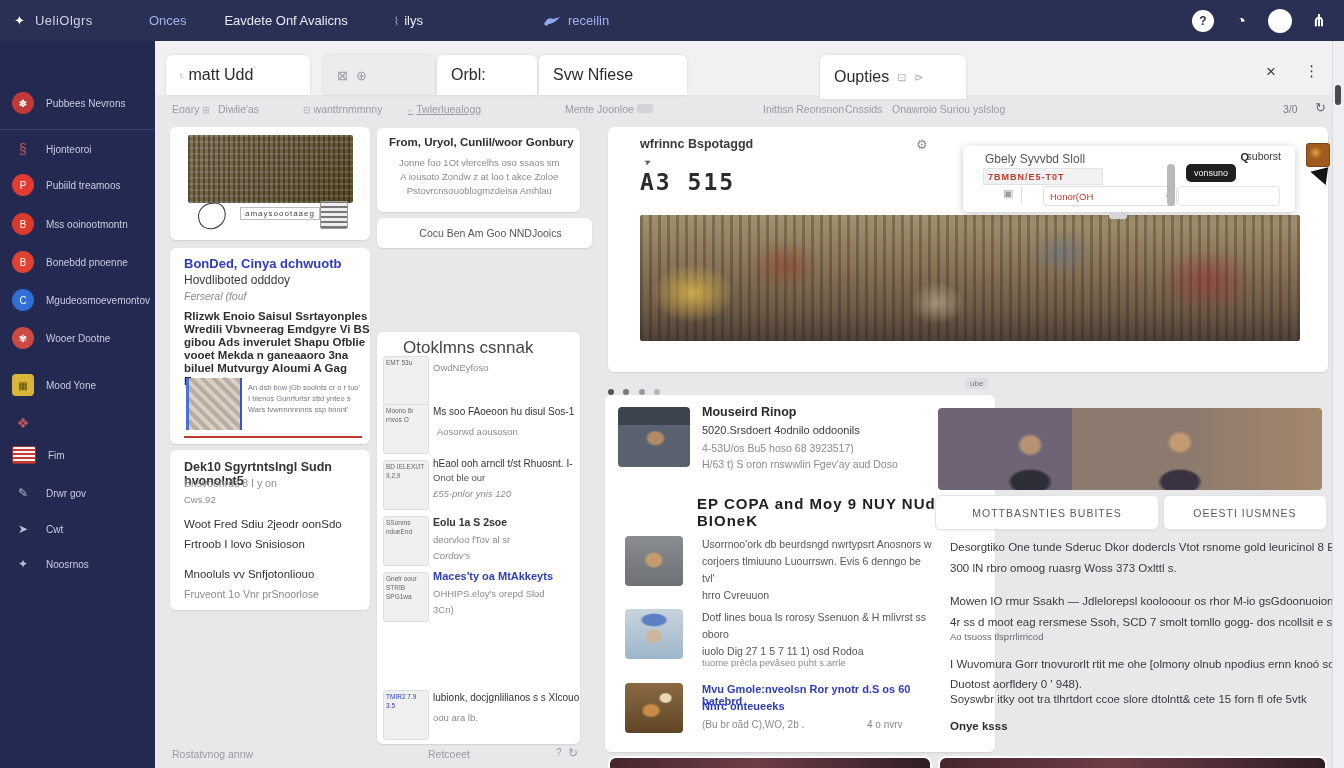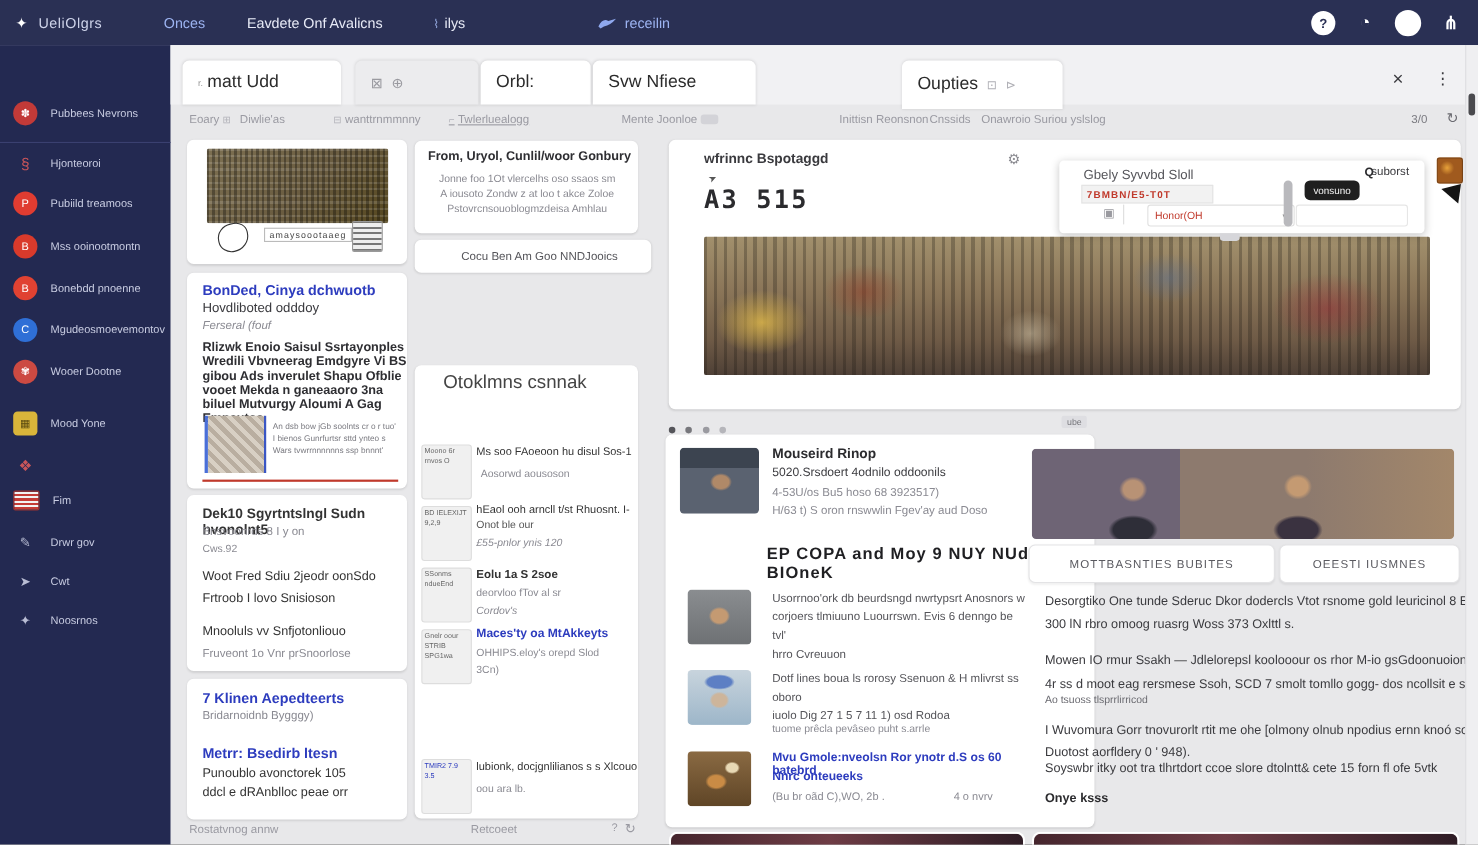--- a/index.html
+++ b/index.html
@@ -255,44 +255,41 @@
   <div class="card" style="left:170px;top:450px;width:200px;height:160px;">
     <div style="position:absolute;left:14px;top:10px;font-size:12.5px;font-weight:bold;color:#333;">Dek10 Sgyrtntslngl Sudn hvonolnt5</div>
     <div class="t-gray" style="position:absolute;left:14px;top:27px;font-size:10.5px;">Bnsvoonrds 8 I y on</div>
     <div class="t-gray" style="position:absolute;left:14px;top:44px;font-size:9.5px;">Cws.92</div>
     <div style="position:absolute;left:14px;top:68px;font-size:11.5px;color:#333;">Woot Fred Sdiu 2jeodr oonSdo</div>
     <div style="position:absolute;left:14px;top:88px;font-size:11.5px;color:#333;">Frtroob I lovo Snisioson</div>
     <div style="position:absolute;left:14px;top:118px;font-size:11.5px;color:#333;">Mnooluls vv Snfjotonliouo</div>
     <div class="t-gray" style="position:absolute;left:14px;top:138px;font-size:10.5px;">Fruveont 1o Vnr prSnoorlose</div>
   </div>
 
-  <div class="card" style="left:170px;top:617px;width:200px;height:128px;">
-    <div class="t-blue" style="position:absolute;left:14px;top:10px;font-size:13px;">7 Klinen Aepedteerts</div>
-    <div class="t-gray" style="position:absolute;left:14px;top:28px;font-size:10.5px;">Bridarnoidnb Bygggy)</div>
-    <div class="t-blue" style="position:absolute;left:14px;top:60px;font-size:13px;">Metrr: Bsedirb ltesn</div>
-    <div style="position:absolute;left:14px;top:80px;font-size:11.5px;color:#333;">Punoublo avonctorek 105</div>
-    <div style="position:absolute;left:14px;top:98px;font-size:11.5px;color:#333;">ddcl e dRAnblloc peae orr</div>
-  </div>
   <span class="footer-text" style="left:172px;top:748px;">Rostatvnog annw</span>
 
   <div class="card" style="left:377px;top:128px;width:203px;height:84px;">
     <div style="position:absolute;left:12px;top:8px;font-size:11.5px;font-weight:bold;color:#2e2e32;">From, Uryol, Cunlil/woor Gonbury</div>
     <div class="t-gray" style="position:absolute;left:22px;top:28px;font-size:9.5px;line-height:14px;text-align:center;">
       <div>Jonne foo 1Ot vlercelhs oso ssaos sm</div>
       <div>A iousoto Zondw z at loo t akce Zoloe</div>
       <div>Pstovrcnsouoblogmzdeisa Amhlau</div>
     </div>
   </div>
   <div class="card" style="left:377px;top:218px;width:203px;height:30px;display:flex;align-items:center;justify-content:center;font-size:10.5px;color:#55555a;cursor:pointer;padding-left:12px;">
     <span>Cocu Ben Am Goo NNDJooics</span>
   </div>
 
   <div class="card" style="left:377px;top:332px;width:203px;height:412px;">
     <div style="position:absolute;left:10px;top:6px;font-size:17px;color:#444;margin-left:16px;">Otoklmns csnnak</div>
 
+    <div style="position:absolute;left:0;top:22px;width:203px;height:50px;">
+      <div class="th" style="top:2px;">EMT 53u</div>
+      <div class="t-gray" style="position:absolute;left:56px;top:8px;font-size:9.5px;">OwdNEyfoso</div>
+    </div>
 
     <div style="position:absolute;left:0;top:68px;width:203px;height:54px;">
       <div class="th" style="top:4px;">Moono 6r rnvos O</div>
       <div style="position:absolute;left:56px;top:6px;font-size:10px;color:#333;">Ms soo FAoeoon hu disul Sos-1</div>
       <div class="t-gray" style="position:absolute;left:60px;top:26px;font-size:9.5px;">Aosorwd aousoson</div>
     </div>
 
     <div style="position:absolute;left:0;top:122px;width:203px;height:56px;">
       <div class="th" style="top:6px;">BD IELEXIJT 9,2,9</div>
       <div style="position:absolute;left:56px;top:4px;font-size:10px;color:#333;">hEaol ooh arncll t/st Rhuosnt. I-</div>

